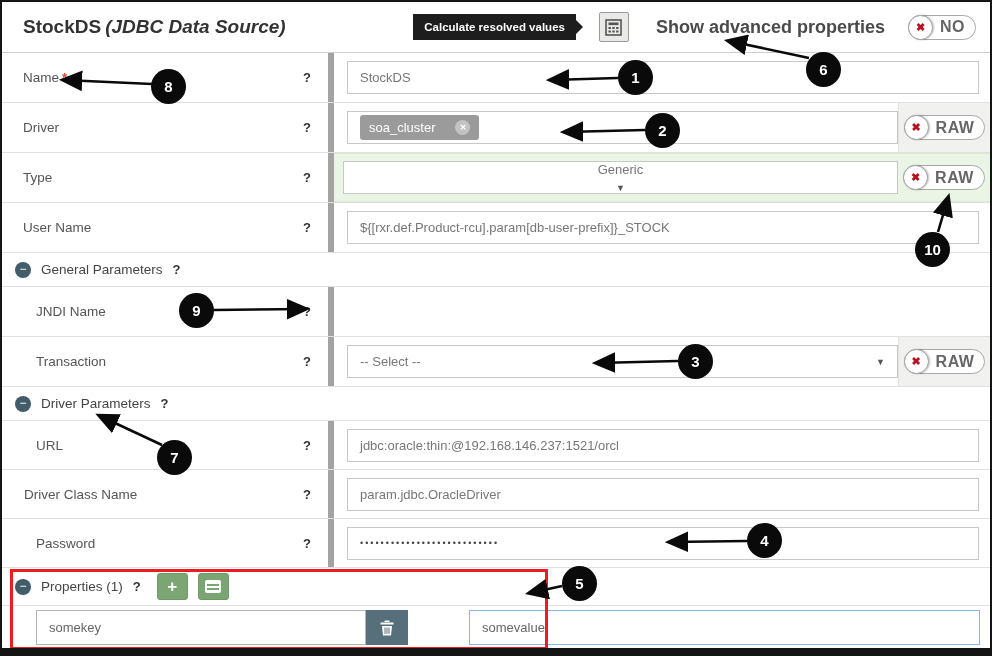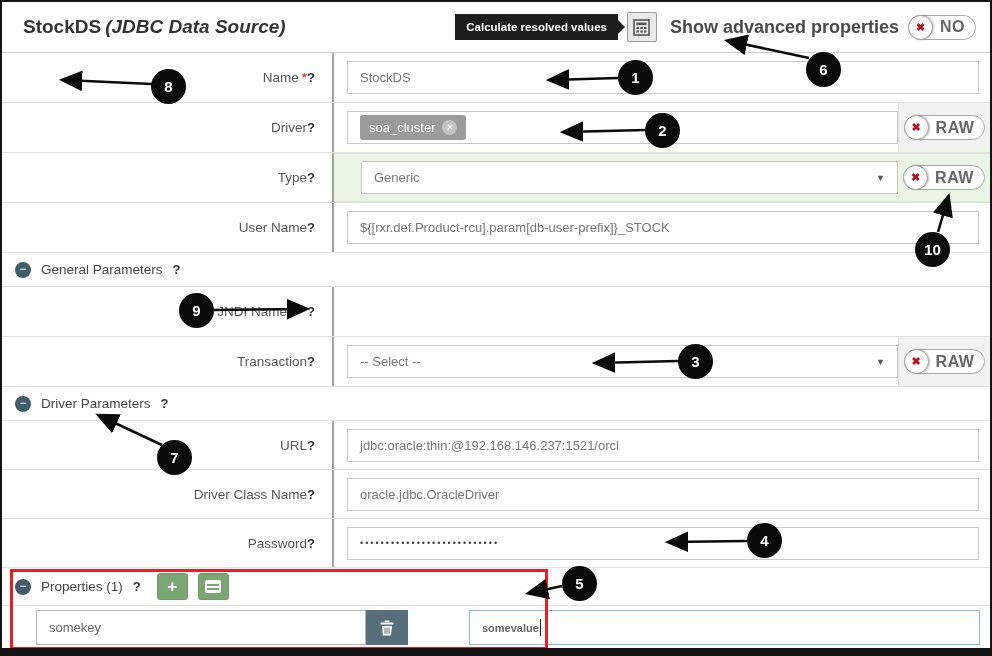--- a/index.html
+++ b/index.html
@@ -8,57 +8,57 @@
   #app {
     position:relative; width:992px; height:656px; background:#fff;
     border:2px solid #141414; border-bottom:8px solid #141414;
     overflow:hidden; margin:0 auto;
   }
   
   .hdr { height:51px; border-bottom:1px solid #cfcfcf; display:flex; align-items:center;
          justify-content:space-between; padding:0 14px 0 21px; }
   .hdr-title { font-size:19px; font-weight:bold; color:#333; white-space:nowrap; }
   .hdr-title .sub { font-style:italic; margin-left:4px; }
-  .hdr-right { display:flex; align-items:center; gap:9px; }
+  .hdr-right { display:flex; align-items:center; gap:23px; }
   .tooltip-black { position:relative; background:#1d1d1d; color:#fff; font-size:11.5px; font-weight:bold;
          padding:7px 11px; white-space:nowrap; }
   .tooltip-black .tip-arrow { position:absolute; right:-7px; top:50%; margin-top:-7px; width:0; height:0;
          border-top:7px solid transparent; border-bottom:7px solid transparent; border-left:7px solid #1d1d1d; }
   .calc-btn { width:30px; height:30px; background:#e9e9e8; border:1px solid #9a9a9a; border-radius:2px;
          display:flex; align-items:center; justify-content:center; cursor:pointer; }
   .adv-label { font-size:18px; font-weight:bold; color:#4a4a4a; margin-left:4px; white-space:nowrap; }
   
   .pill { display:inline-flex; align-items:center; background:#fff; border:1px solid #a9a9a9;
           border-radius:14px; height:25px; cursor:pointer; }
   .pill .knob { width:25px; height:25px; margin:-1px 0 -1px -1px; background:#fff; border:1px solid #a0a0a0;
           border-radius:50%; display:flex; align-items:center; justify-content:center;
           box-shadow:1px 0 2px rgba(0,0,0,.25); }
   .pill .knob .x { color:#b51322; font-size:11px; font-weight:bold; line-height:1; }
   .pill .pill-label { font-size:16px; font-weight:bold; color:#666; padding:0 10px 0 7px; letter-spacing:.5px; }
   
   .row { display:flex; border-bottom:1px solid #e0e0e0; }
   .row.h50 { height:50px; }
   .row.h49 { height:49px; }
-  .lbl-cell { width:332px; min-width:332px; border-right:2px solid #a3a3a3; display:flex;
-         align-items:center; justify-content:flex-end; padding:0 17px 0 21px; }
+  .lbl-cell { width:332px; min-width:332px; border-right:6px solid #a3a3a3; display:flex;
+         align-items:center; justify-content:space-between; padding:0 17px 0 21px; }
   .lbl { font-size:13.5px; color:#555; }
   .req { color:#e0493c; margin-left:3px; font-weight:bold; }
   .help { font-size:13px; font-weight:bold; color:#333; }
   .inp-cell { flex:1; display:flex; align-items:center; min-width:0; }
   .inp-pad { padding:0 11px 0 13px; }
   .textbox { flex:1; height:33px; border:1px solid #c8c8c8; background:#fff; display:flex; align-items:center;
          padding:0 12px; font-size:13px; color:#777; white-space:nowrap; overflow:hidden; }
   .selectbox { flex:1; height:33px; border:1px solid #c8c8c8; background:#fff; display:flex; align-items:center;
          justify-content:space-between; padding:0 12px; font-size:13px; color:#777; cursor:pointer; }
   .caret-down { font-size:9px; color:#555; }
   .raw-panel { width:92px; min-width:92px; align-self:stretch; background:#f1f1ef; border-left:1px solid #e0e0e0;
          display:flex; align-items:center; justify-content:center; }
   .raw-clear { width:92px; min-width:92px; display:flex; align-items:center; justify-content:center; }
   .green-cell { background:#eaf5e6; border-top:1px solid #d9ecd2; border-bottom:1px solid #d9ecd2; }
-  .tag { display:inline-flex; align-items:center; gap:7px; background:#9b9b9b; color:#fff; font-size:13px;
+  .tag { display:inline-flex; align-items:center; gap:20px; background:#9b9b9b; color:#fff; font-size:13px;
          border-radius:3px; padding:0 9px; height:25px; margin-left:12px; }
   .tag-x { width:15px; height:15px; border-radius:50%; background:#c3c3c3; color:#fff; font-size:8px;
          font-weight:bold; display:flex; align-items:center; justify-content:center; cursor:pointer; }
   .pwd { letter-spacing:2px; font-size:9px; color:#444; }
   
   .section { height:34px; display:flex; align-items:center; gap:10px; padding-left:13px;
          border-bottom:1px solid #e0e0e0; }
   .sec-icon { width:16px; height:16px; border-radius:50%; background:#435c69; color:#fff; font-size:12px;
          line-height:14px; text-align:center; cursor:pointer; flex:none; }
   .sec-label { font-size:13.5px; color:#444; }
@@ -70,21 +70,21 @@
   
   .prop-header { height:38px; border-bottom:1px solid #e0e0e0; display:flex; align-items:center; gap:10px;
          padding-left:13px; }
   .prop-row { height:43px; display:flex; align-items:center; padding-left:34px;gap:48px; }
   .key-group { display:flex; align-items:stretch; height:35px; }
   .key-box { width:330px; border:1px solid #b5b5b5; background:#fff; display:flex; align-items:center;
          padding:0 12px; font-size:13px; color:#666; }
   .trash-btn { width:42px; background:#566f7b; display:flex; align-items:center; justify-content:center;
          cursor:pointer; }
   .val-box { flex:1; height:35px; margin:0 10px 0 13px; border:1px solid #85bbd8; background:#fff;
-         display:flex; align-items:center; padding:0 12px; font-size:11px; color:#666;font-weight:bold; }
+         display:flex; align-items:center; padding:0 12px; font-size:13px; color:#666; }
   .caret-bar { display:inline-block; width:1px; height:17px; background:#222; margin-left:1px; }
   
   .red-box { position:absolute; left:8px; top:567px; width:538px; height:81px; border:3px solid #ec1c24;
          pointer-events:none; z-index:6; }
   #arrow-layer { position:absolute; left:0; top:0; width:992px; height:656px; pointer-events:none; z-index:8; }
   .callout { position:absolute; width:35px; height:35px; border-radius:50%; background:#0a0a0a; color:#fff;
          font-size:15px; font-weight:bold; display:flex; align-items:center; justify-content:center;
          z-index:9; pointer-events:none; }
 </style>
 </head>
@@ -155,21 +155,21 @@
       </div>
     </div>
   </div>
 
   <div class="row h50">
     <div class="lbl-cell">
       <span class="lbl">Type</span>
       <span class="help">?</span>
     </div>
     <div class="inp-cell green-cell">
-      <div class="selectbox" style="margin-left:27px;">
+      <div class="selectbox" style="margin-left:9px;flex-direction:column;">
         <span>Generic</span>
         <span class="caret-down">▼</span>
       </div>
       <div class="raw-clear">
         <div class="pill">
           <span class="knob">
               <span class="x">✖</span>
             </span>
           <span class="pill-label">RAW</span>
         </div>
@@ -231,26 +231,26 @@
     <div class="lbl-cell" style="padding-left:34px;">
       <span class="lbl">URL</span>
       <span class="help">?</span>
     </div>
     <div class="inp-cell inp-pad">
       <div class="textbox">jdbc:oracle:thin:@192.168.146.237:1521/orcl</div>
     </div>
   </div>
 
   <div class="row h49">
-    <div class="lbl-cell" style="padding-left:34px;">
+    <div class="lbl-cell" style="padding-left:22px;">
       <span class="lbl">Driver Class Name</span>
       <span class="help">?</span>
     </div>
     <div class="inp-cell inp-pad">
-      <div class="textbox">oracle.jdbc.OracleDriver</div>
+      <div class="textbox">param.jdbc.OracleDriver</div>
     </div>
   </div>
 
   <div class="row h49">
     <div class="lbl-cell" style="padding-left:34px;">
       <span class="lbl">Password</span>
       <span class="help">?</span>
     </div>
     <div class="inp-cell inp-pad">
       <div class="textbox pwd">•••••••••••••••••••••••••••</div>

